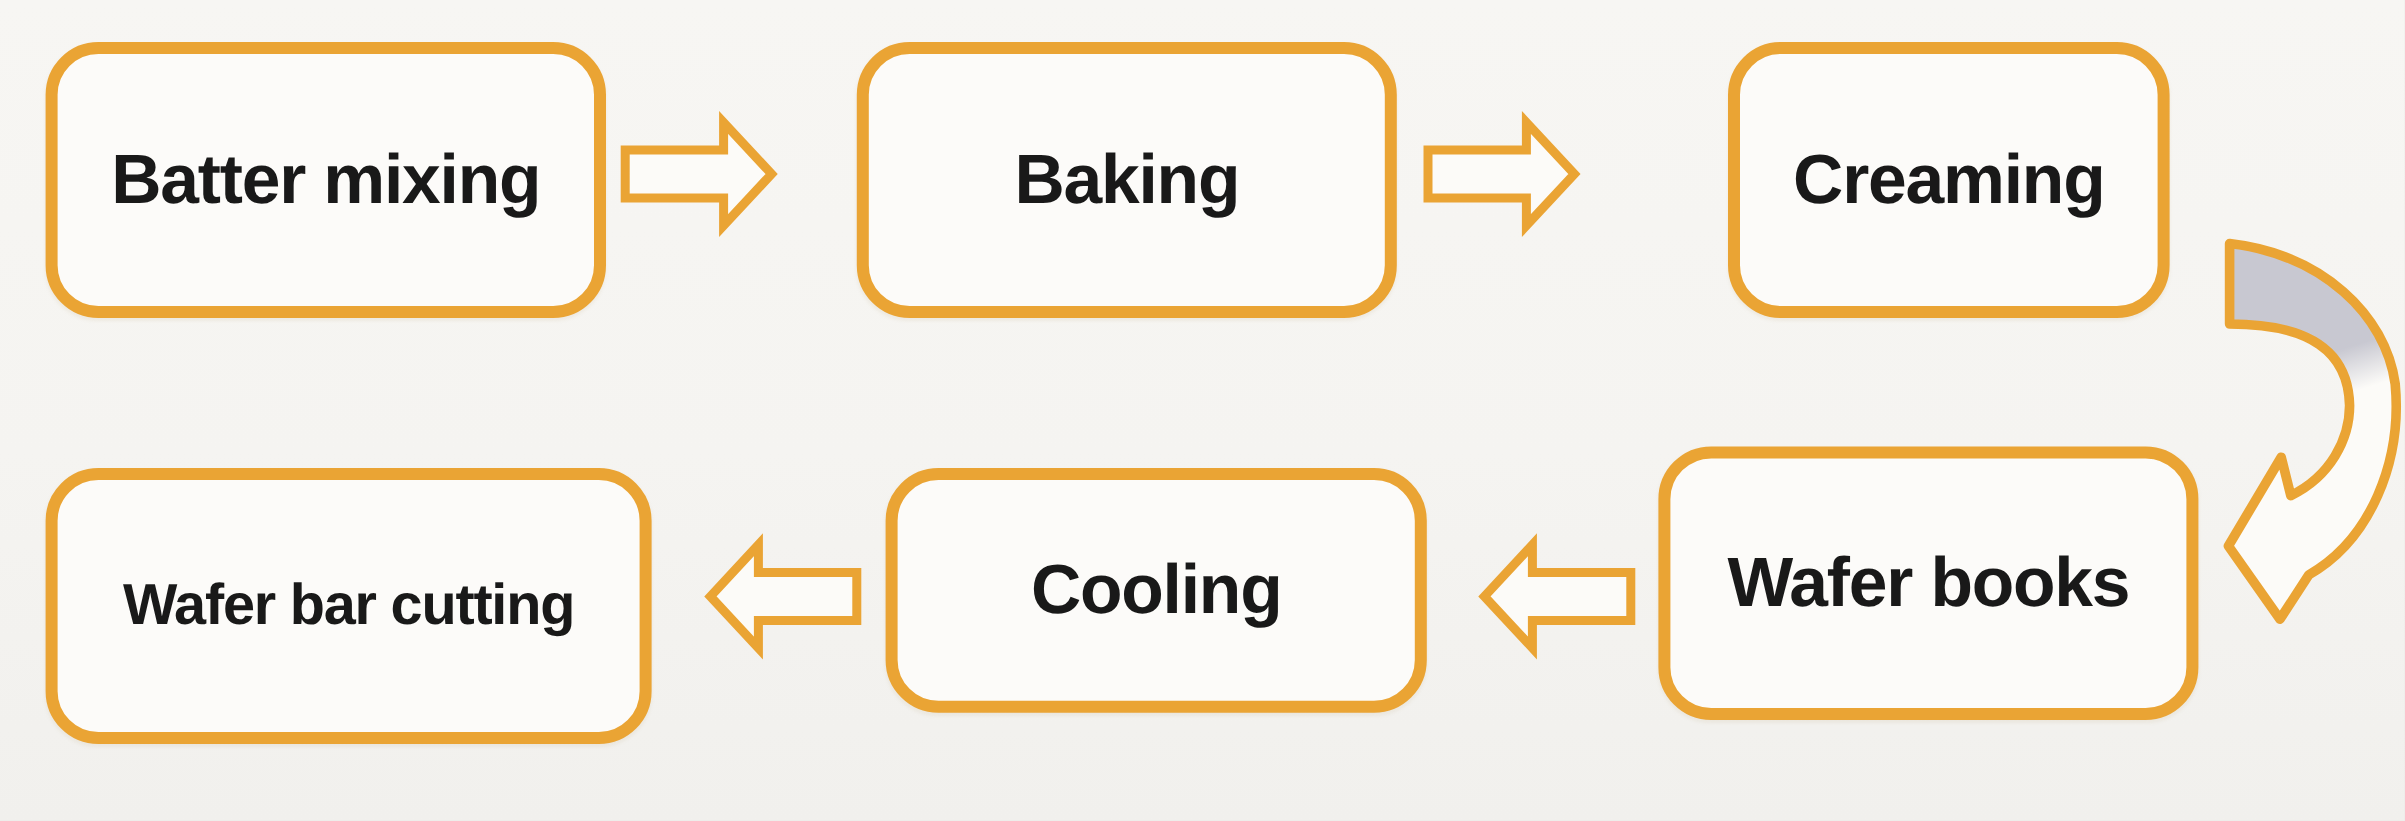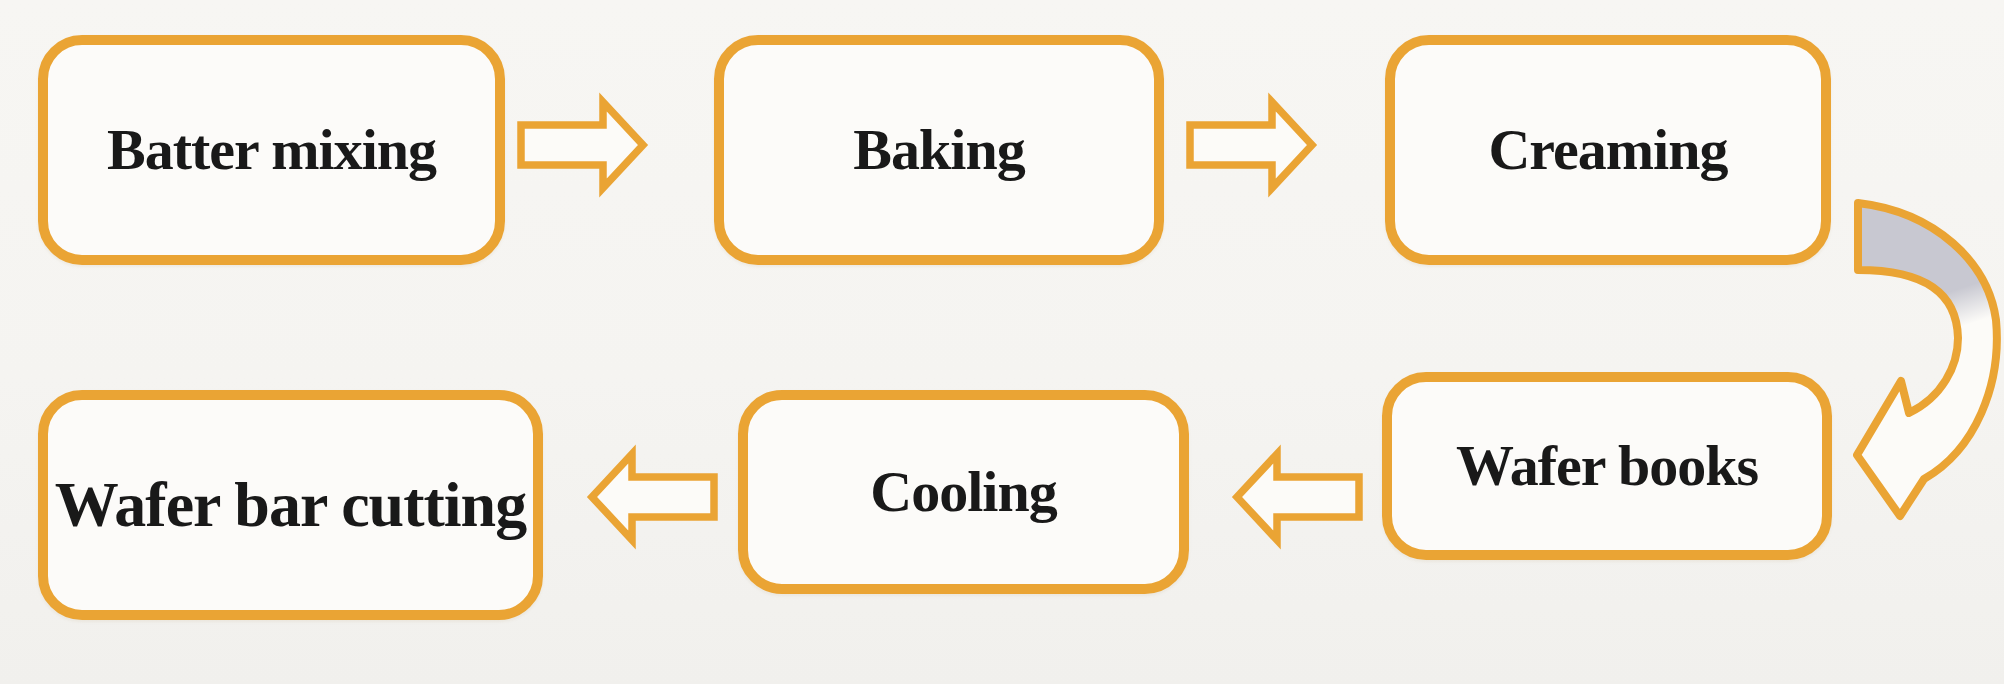--- a/index.html
+++ b/index.html
@@ -1,62 +1,62 @@
 <!DOCTYPE html>
 <html><head>
 <meta charset="utf-8">
 <style>
   html,body{margin:0;padding:0;background:#e9e8e5;}
   .stage{
     position:relative;
     width:2004px;height:684px;
     background:linear-gradient(180deg,#f7f6f3 0%,#f5f4f1 55%,#f1f0ed 100%);
     overflow:hidden;
-    font-family:Liberation Serif, serif;
+    font-family:Liberation Sans, sans-serif;
   }
   .box{
     position:absolute;
     box-sizing:border-box;
     background:#fcfbf9;
     border:10px solid #eaa434;
     border-radius:44px;
     display:flex;
     flex-direction:column;
     align-items:center;
     justify-content:center;
     text-align:center;
     color:#191919;
     font-weight:bold;
     letter-spacing:-1px;
     box-shadow:0 2px 3px rgba(180,150,90,0.10);
   }
   .box .line{display:block;}
   .t-big{font-size:58px;line-height:92px;}
-  .t-med{font-size:64px;line-height:90px;}
+  .t-med{font-size:48px;line-height:90px;}
   .connector{position:absolute;}
   .connector svg{display:block;overflow:visible;}
 </style>
 </head>
 <body>
 
 <div class="stage">
 
   <div class="box t-big" style="left:38px;top:35px;width:467px;height:230px;">
     <span class="line">Batter mixing</span>
   </div>
 
   <div class="box t-big" style="left:714px;top:35px;width:450px;height:230px;">
     <span class="line">Baking</span>
   </div>
 
-  <div class="box t-big" style="left:1385px;top:35px;width:446px;height:230px;">
+  <div class="box t-big" style="left:1440px;top:35px;width:368px;height:230px;">
     <span class="line">Creaming</span>
   </div>
 
-  <div class="box t-big" style="left:1382px;top:372px;width:450px;height:188px;">
+  <div class="box t-big" style="left:1382px;top:372px;width:450px;height:228px;">
     <span class="line">Wafer books</span>
   </div>
 
   <div class="box t-big" style="left:738px;top:390px;width:451px;height:204px;">
     <span class="line">Cooling</span>
   </div>
 
   <div class="box t-med" style="left:38px;top:390px;width:505px;height:230px;">
     <span class="line">Wafer bar cutting</span>
   </div>

